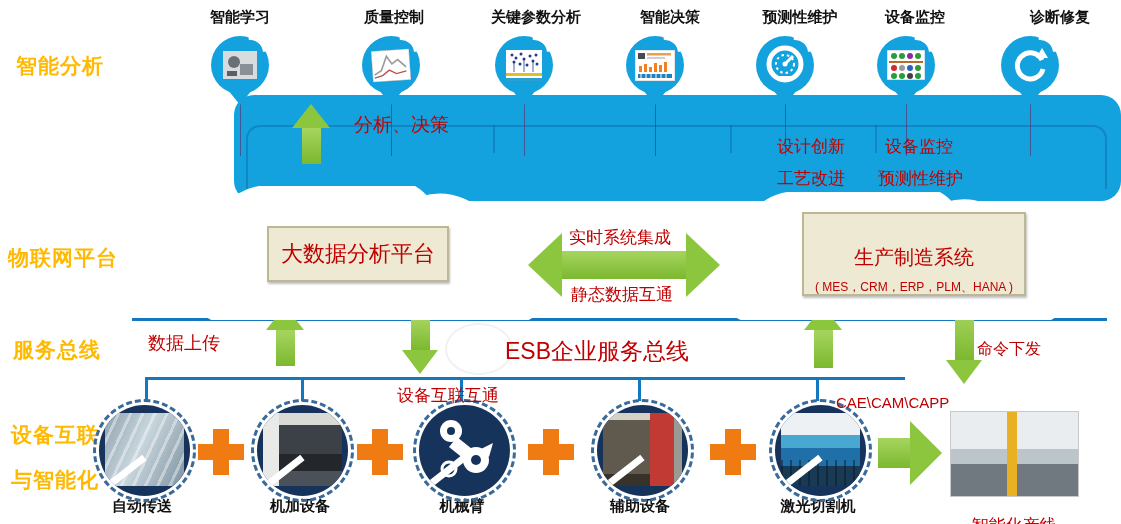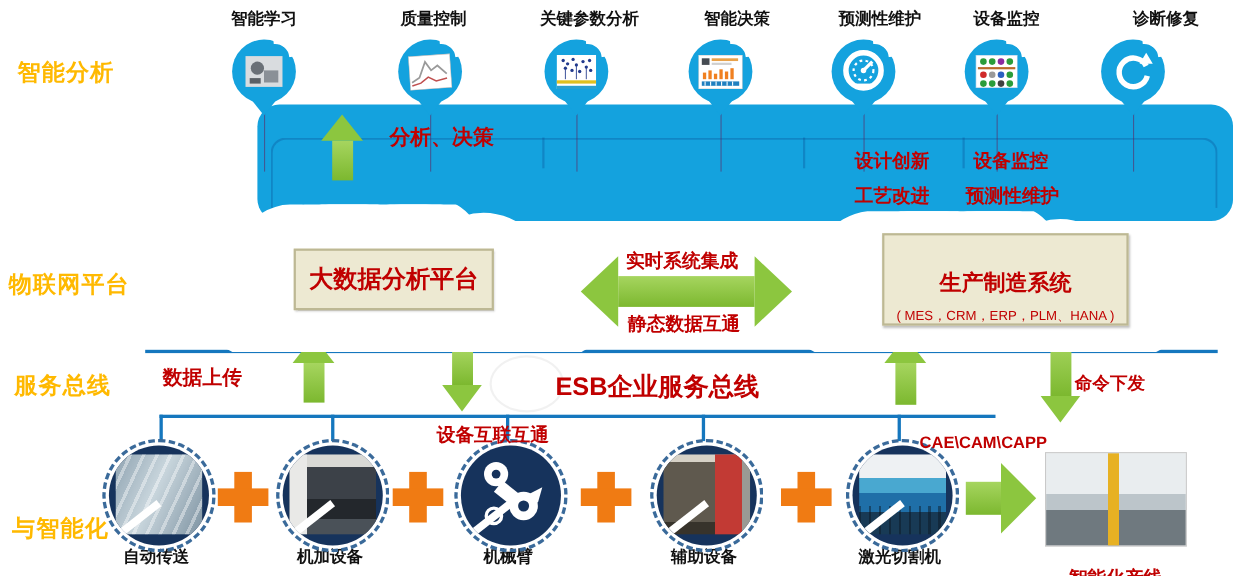--- a/index.html
+++ b/index.html
@@ -20,21 +20,21 @@
            transform:rotate(40deg);}
   .tail{width:0;height:0;border-left:12px solid transparent;border-right:12px solid transparent;
         border-top:15px solid #14A2DE;z-index:3;}
   .stem{width:1px;background:rgba(100,30,90,.55);z-index:2;}
 
   
   .band{left:234px;top:95px;width:887px;height:106px;background:#14A2DE;border-radius:20px;z-index:1;}
   .bracket{position:absolute;left:12px;right:14px;top:30px;height:62px;
            border:2px solid rgba(10,70,140,.30);border-bottom:none;border-radius:14px 14px 0 0;}
   .bdiv{position:absolute;top:30px;width:2px;height:28px;background:rgba(10,70,140,.30);}
-  .redtxt{color:#C00000;font-weight:bold;}
+  .redtxt{color:#C00000;font-weight:normal;}
 
   
   .vup,.vdown{display:flex;flex-direction:column;align-items:center;z-index:3;}
   .vhead-up{width:0;height:0;border-left:19px solid transparent;border-right:19px solid transparent;
             border-bottom:24px solid #8CC63F;}
   .vhead-down{width:0;height:0;border-left:18px solid transparent;border-right:18px solid transparent;
             border-top:24px solid #8CC63F;}
   .vbar{width:19px;background:linear-gradient(180deg,#A6D55F,#7CB82F);}
 
   
@@ -88,20 +88,21 @@
   .photo-out{border:1px solid #c9c9c9;z-index:2;}
 </style>
 </head>
 <body>
 
 <div class="canvas">
 
   <div class="abs rowlbl" style="left:16px;top:52px;">智能分析</div>
   <div class="abs rowlbl" style="left:8px;top:244px;">物联网平台</div>
   <div class="abs rowlbl" style="left:13px;top:336px;">服务总线</div>
+  <div class="abs rowlbl" style="left:11px;top:421px;">设备互联</div>
   <div class="abs rowlbl" style="left:11px;top:466px;">与智能化</div>
 
   <div class="abs band">
     <div class="bracket"></div>
     <div class="bdiv" style="left:259px;"></div>
     <div class="bdiv" style="left:496px;"></div>
     <div class="bdiv" style="left:641px;"></div>
     <div class="vup" style="position:absolute;left:58px;top:9px;">
       <span class="vhead-up"></span>
         <span class="vbar" style="height:36px;"></span>

